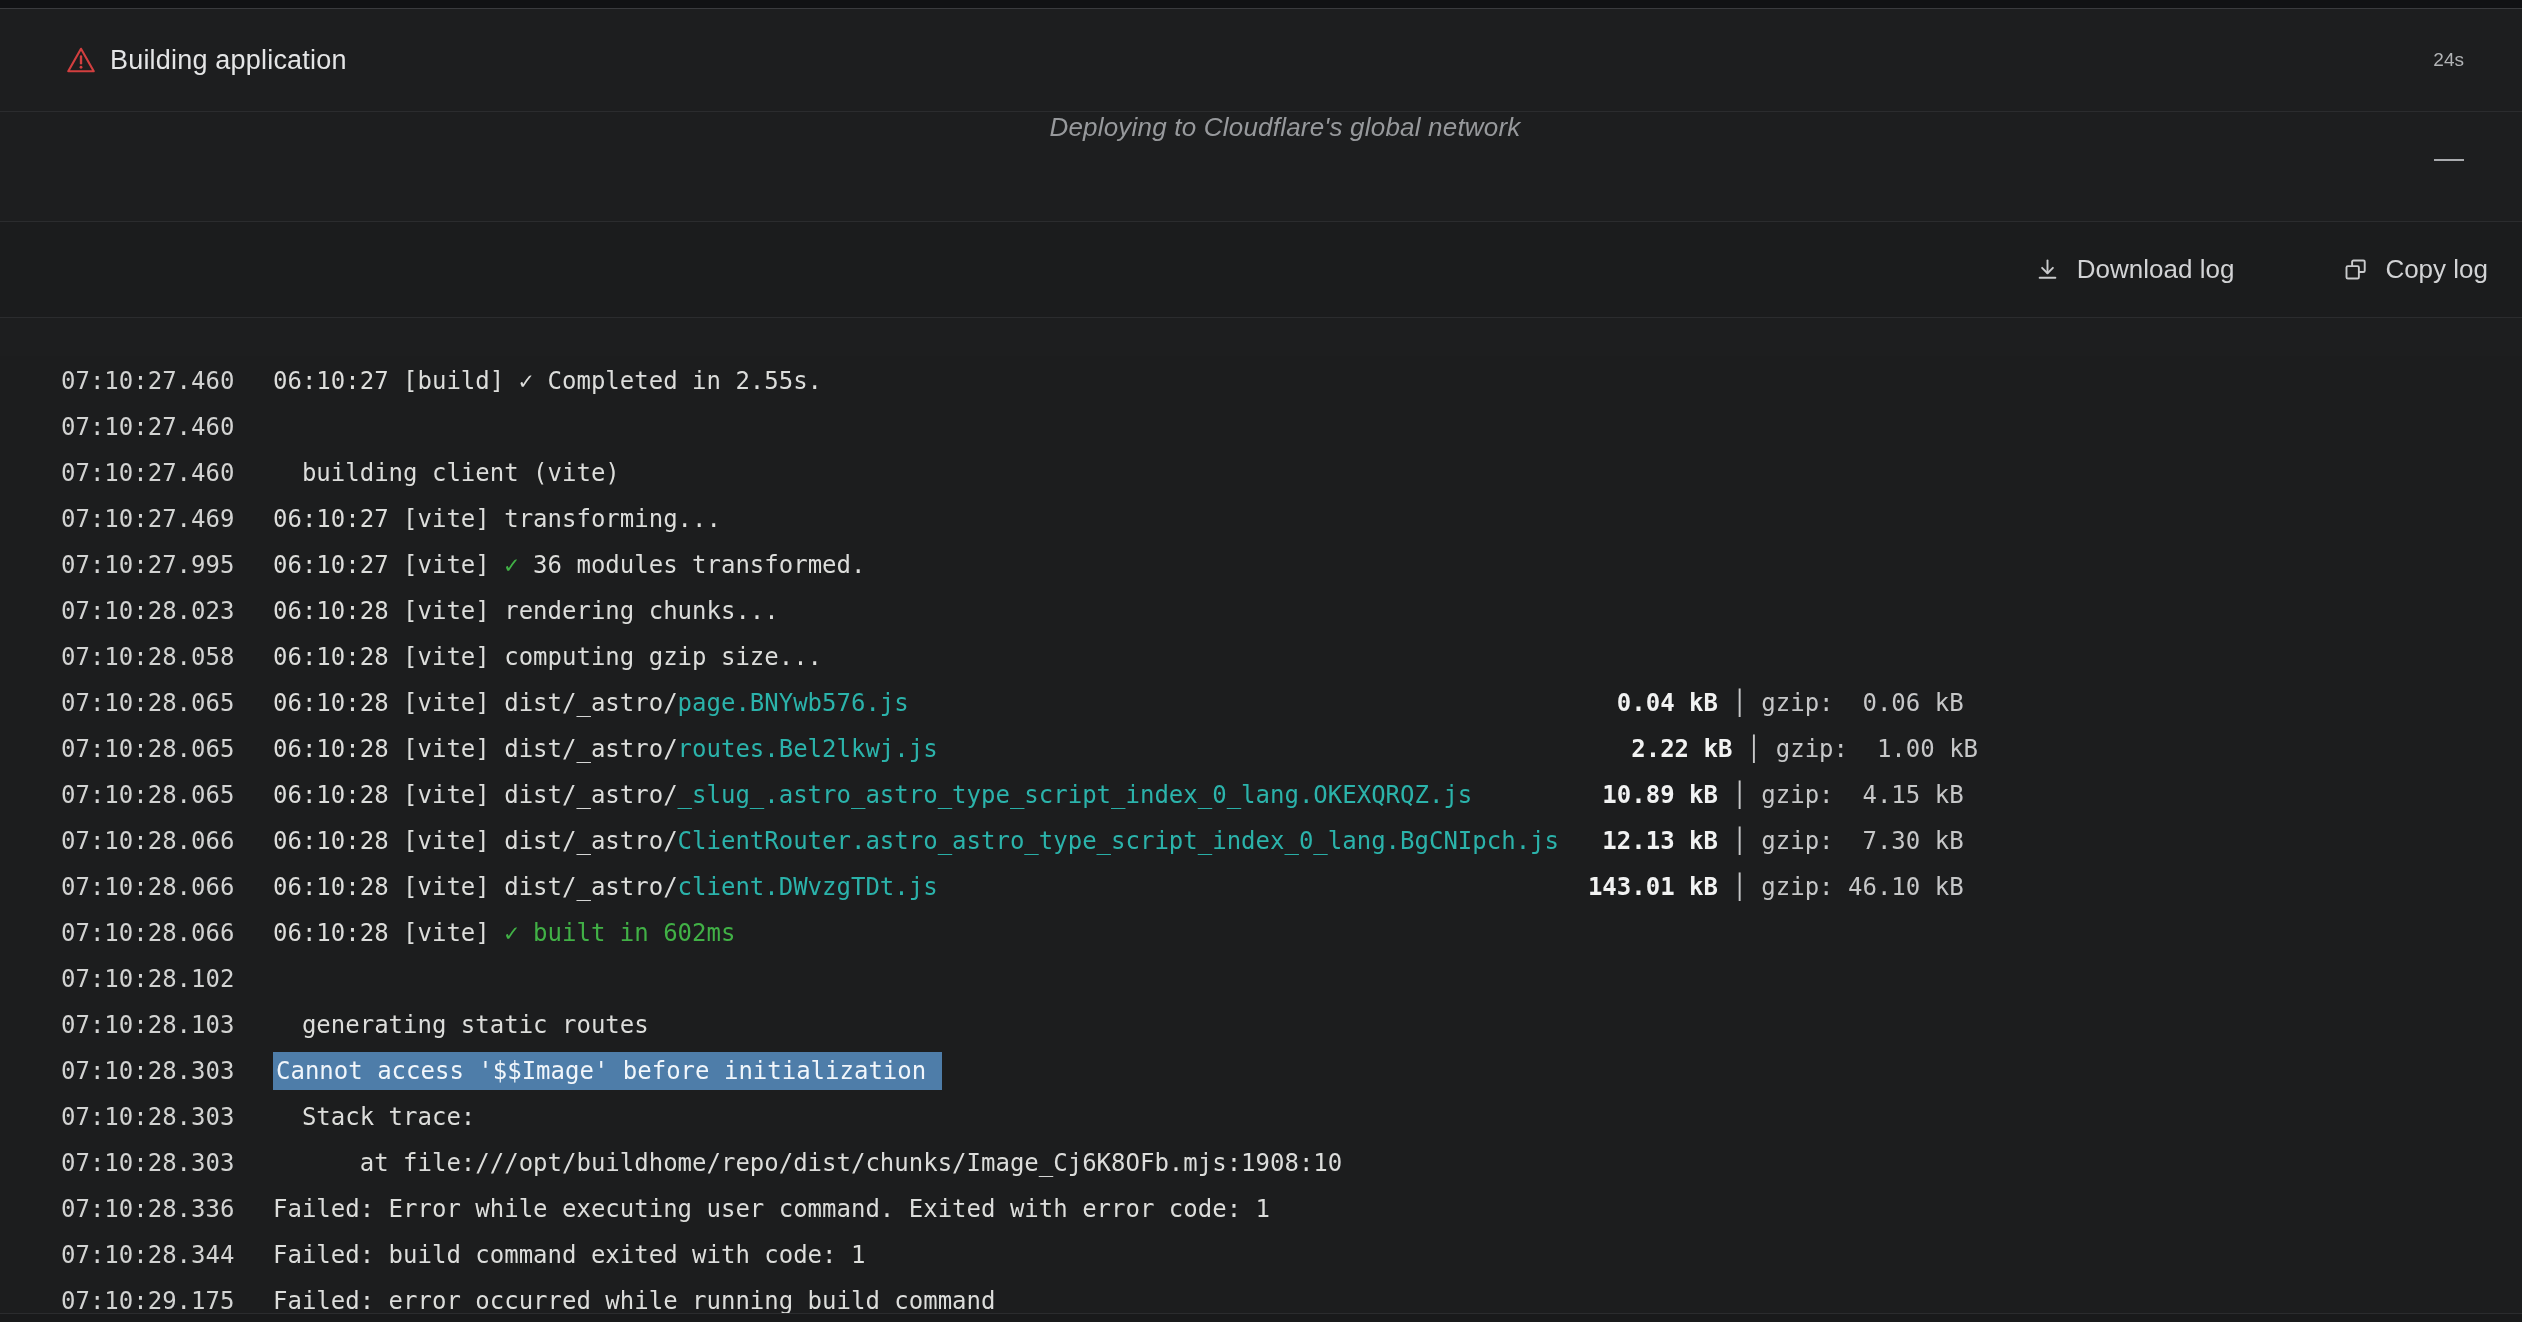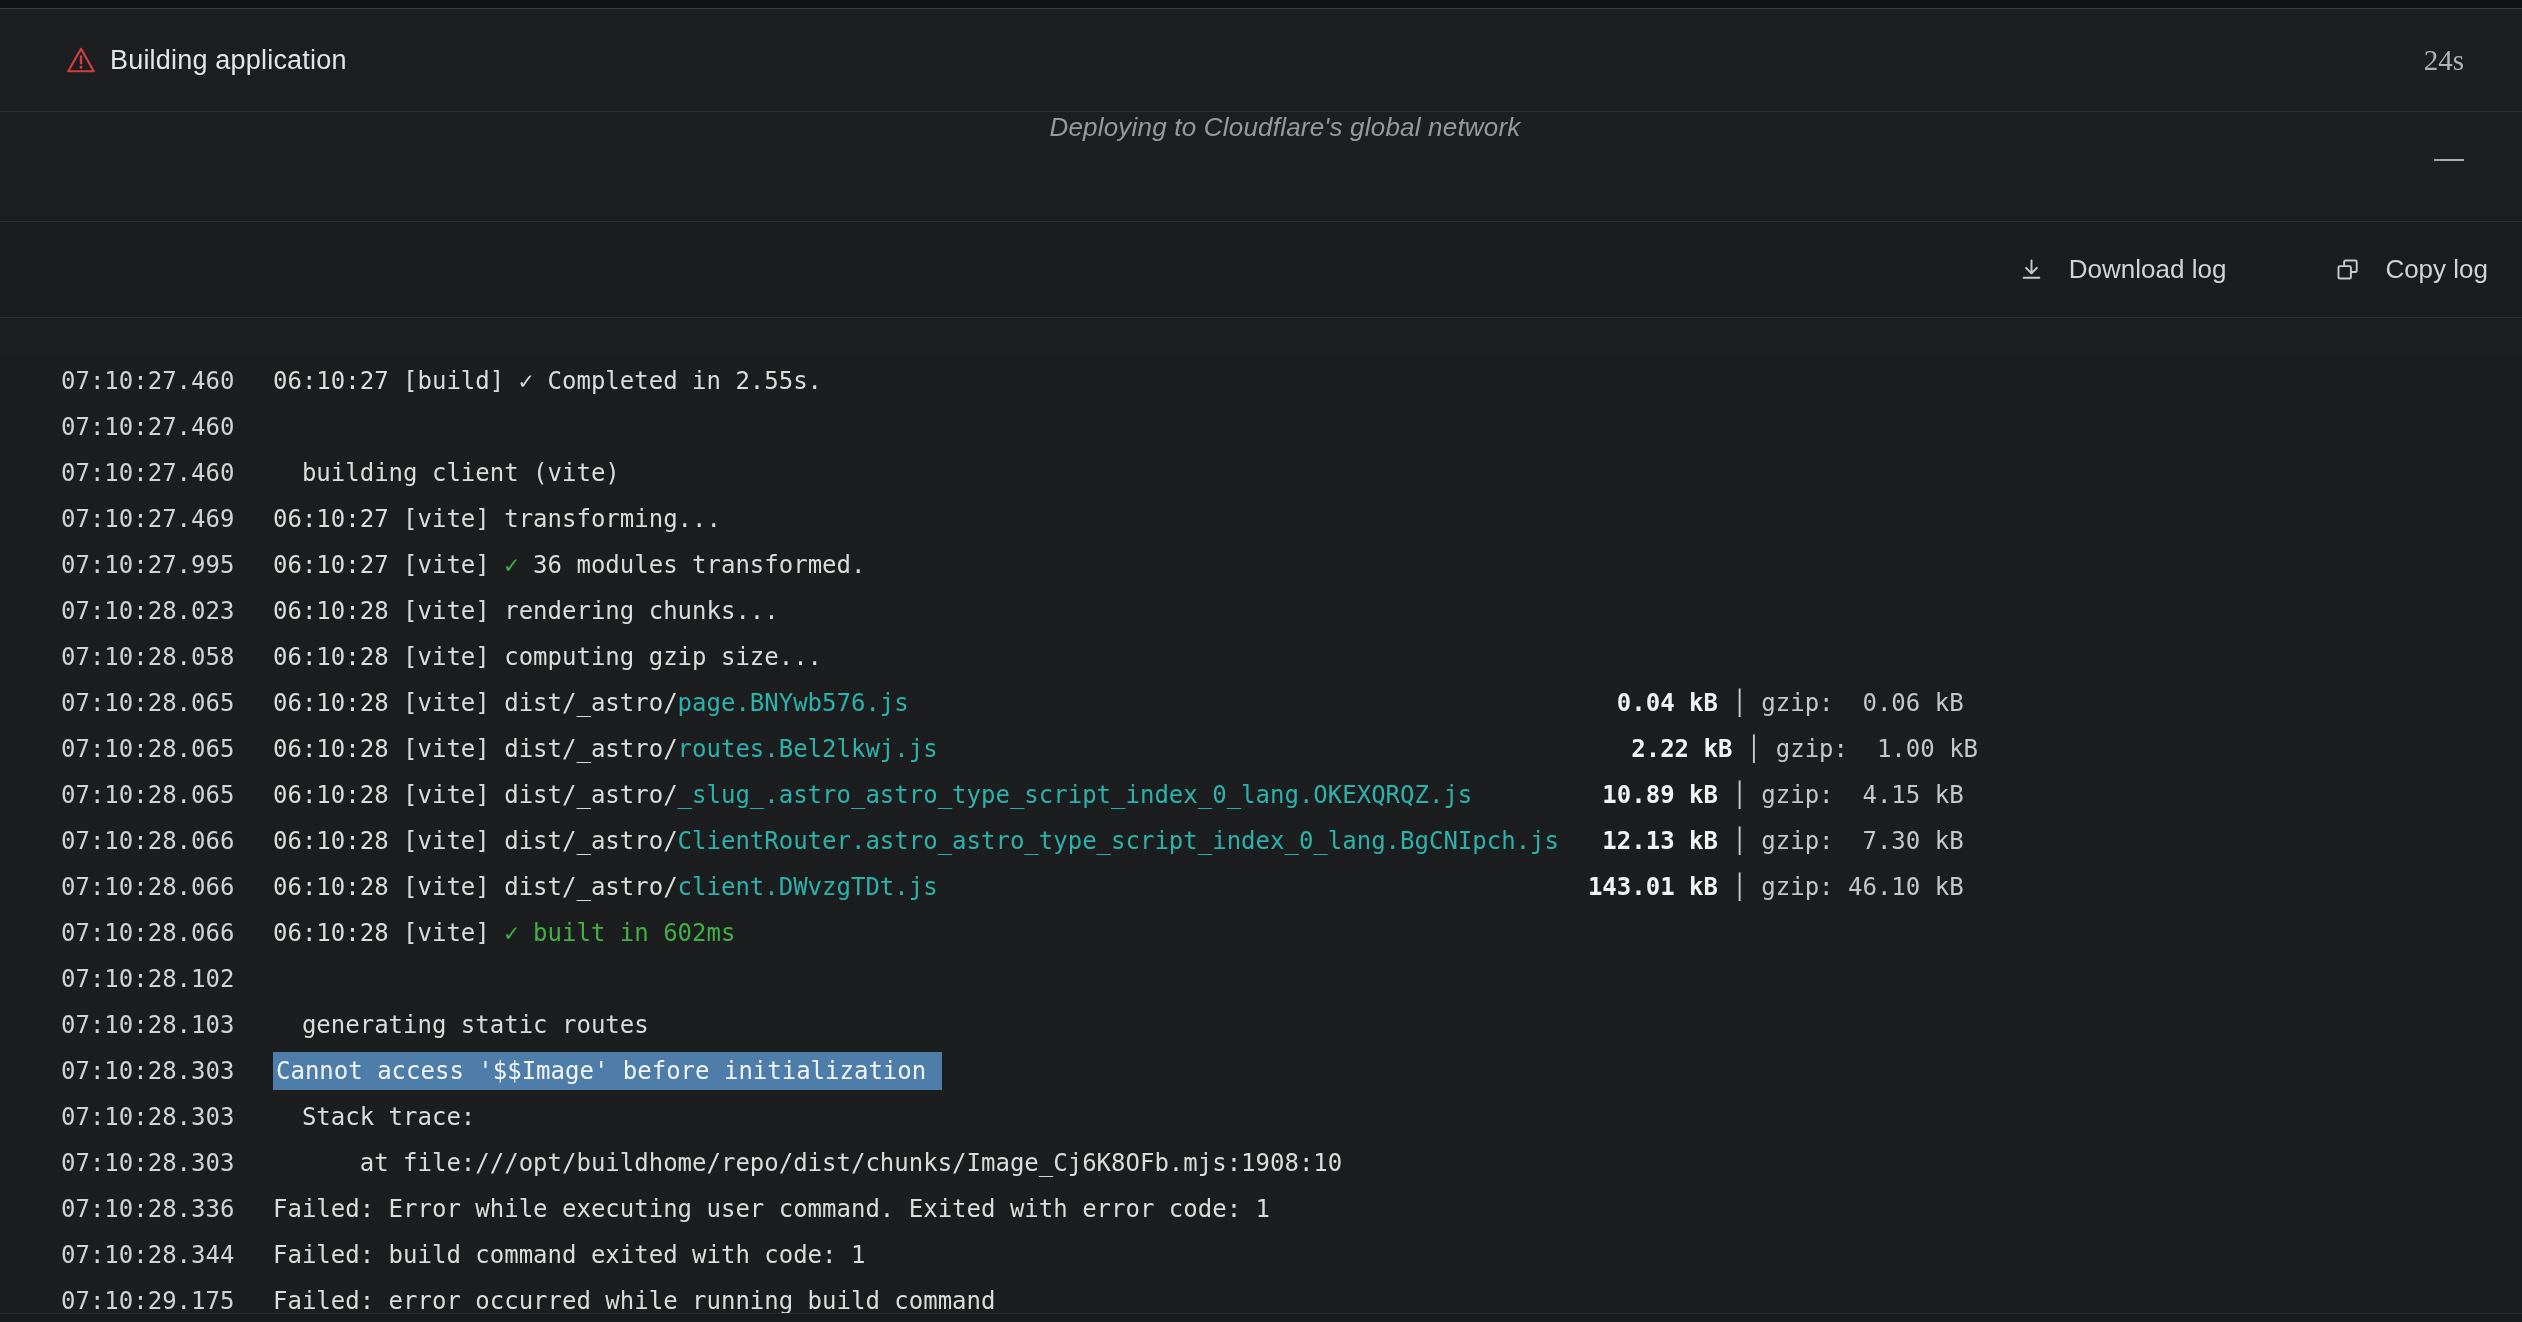--- a/index.html
+++ b/index.html
@@ -15,40 +15,40 @@
     height:8px;background:#111214;border-bottom:1px solid #3a3b3e;
   }
   
   .hdr{
     height:103px;display:flex;align-items:center;
     padding:0 58px 0 66px;box-sizing:border-box;
     border-bottom:1px solid #2b2c2e;background:#1d1e1f;
   }
   .hdr .warn{width:30px;height:28px;margin-right:14px;flex:0 0 auto;}
   .hdr .title{font-size:27px;color:#e4e5e6;letter-spacing:.2px;}
-  .hdr .dur{margin-left:auto;font-size:29px;color:#b2b4b6;font-family:Liberation Serif, serif;}
+  .hdr .dur{margin-left:auto;font-size:19px;color:#b2b4b6;}
   
   .stage{
     height:110px;display:flex;align-items:center;
     padding:0 58px 0 106px;box-sizing:border-box;
     border-bottom:1px solid #2b2c2e;background:#1d1e1f;flex-direction:column;
   }
   .stage .lbl{font-style:italic;font-size:26px;color:#97999c;letter-spacing:.2px;}
   .stage .collapse{
     margin-left:auto;color:#a9abae;font-size:30px;line-height:30px;
     cursor:pointer;user-select:none;
   }
   
   .toolbar{
     height:96px;display:flex;align-items:center;justify-content:flex-end;
     gap:108px;padding-right:34px;box-sizing:border-box;
     border-bottom:1px solid #2b2c2e;background:#1b1c1d;
   }
   .tb-btn{
-    display:flex;align-items:center;gap:24px;
+    display:flex;align-items:center;gap:16px;
     color:#d2d3d5;font-size:26px;cursor:pointer;background:none;border:none;
     font-family:"Liberation Sans", sans-serif;padding:0;
   }
   .tb-btn svg{display:block;}
   
   .log{
     position:absolute;left:0;right:0;top:319px;bottom:9px;
     overflow:hidden;background:#1c1d1e;
     font-family:"DejaVu Sans Mono", monospace;
     font-size:24px;line-height:46px;

